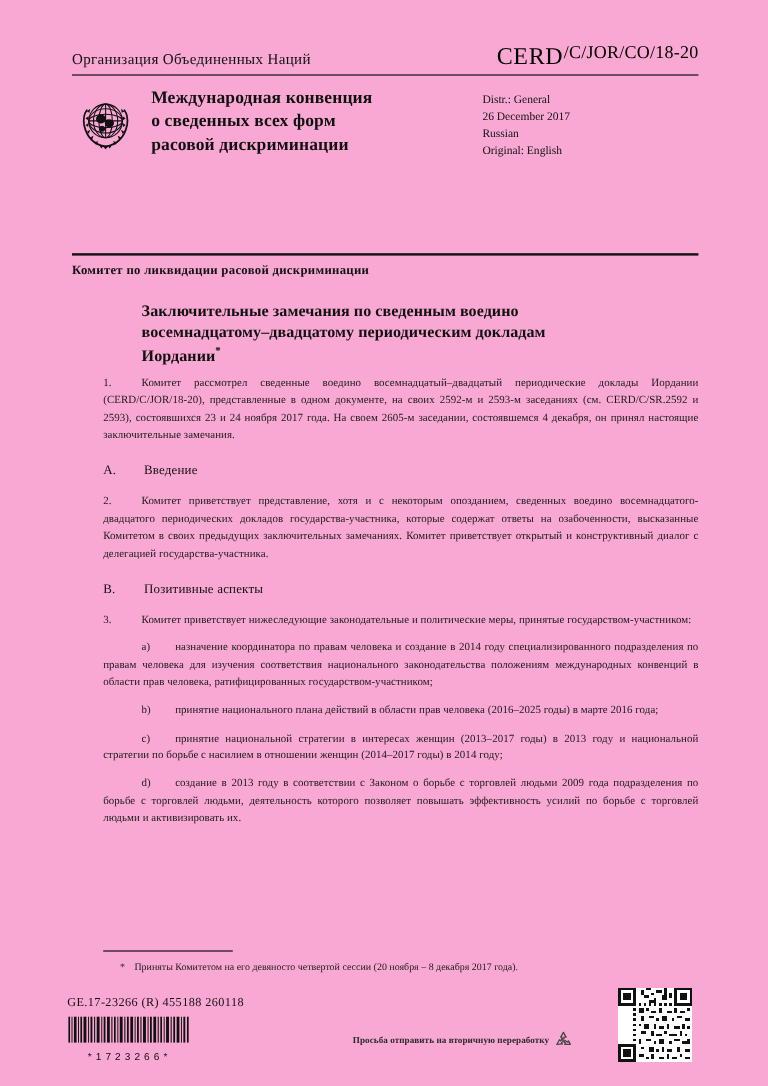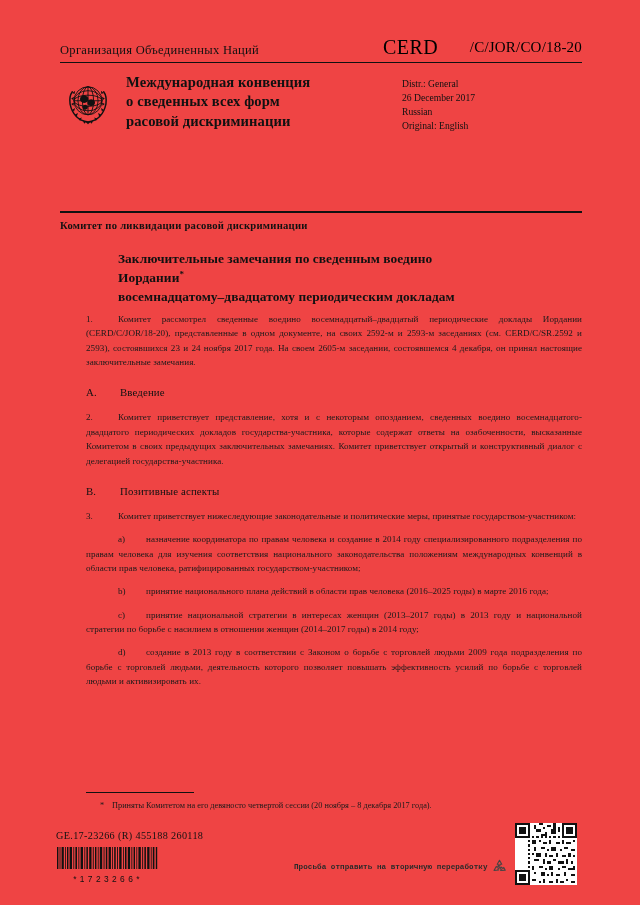--- a/index.html
+++ b/index.html
@@ -8,21 +8,21 @@
     background: #ffffff;
   }
   body {
     font-family: "Liberation Serif", "DejaVu Serif", serif;
     color: #1a1a1a;
   }
   .page {
     position: relative;
     width: 640px;
     height: 905px;
-    background: #ef4444;
+    background: #f9a8d4;
     overflow: hidden;
     box-sizing: border-box;
   }
 
   
   .header {
     position: absolute;
     left: 60px;
     top: 36px;
     width: 522px;
@@ -33,23 +33,22 @@
     justify-content: space-between;
     padding-bottom: 3px;
   }
   .org-name {
     font-size: 12.5px;
     letter-spacing: 0.3px;
     color: #111;
   }
   .symbol-block {
     display: flex;
-    align-items: center;
+    align-items: flex-start;
     white-space: nowrap;
-    gap: 31px;
   }
   .symbol-main {
     font-size: 20px;
     letter-spacing: 0.5px;
     color: #000;
   }
   .symbol-sub {
     font-size: 15px;
     letter-spacing: 0.2px;
     color: #000;
@@ -227,21 +226,20 @@
     top: 858px;
     display: flex;
     align-items: center;
   }
   .recycle-text {
     font-size: 7.6px;
     font-weight: bold;
     color: #2a2a2a;
     letter-spacing: 0.05px;
     white-space: nowrap;
-    font-family: Liberation Mono, monospace;
   }
   .recycle-icon {
     width: 17px;
     height: 17px;
     margin-left: 3px;
   }
   .qr {
     position: absolute;
     left: 515px;
     top: 823px;
@@ -323,22 +321,22 @@
 
     </div>
   </div>
 
   <div class="rule-thick"></div>
 
   <div class="committee">Комитет по ликвидации расовой дискриминации</div>
 
   <div class="doc-title">
     <div>Заключительные замечания по сведенным воедино</div>
+    <div>восемнадцатому–двадцатому периодическим докладам</div>
     <div><span>Иордании</span><span class="star">*</span></div>
-    <div>восемнадцатому–двадцатому периодическим докладам</div>
   </div>
 
   <div class="content">
 
     <p class="para"><span class="num">1.</span><span>Комитет рассмотрел сведенные воедино восемнадцатый–двадцатый периодические доклады Иордании (CERD/C/JOR/18-20), представленные в одном документе, на своих 2592-м и 2593-м заседаниях (см. CERD/C/SR.2592 и 2593), состоявшихся 23 и 24 ноября 2017 года. На своем 2605-м заседании, состоявшемся 4 декабря, он принял настоящие заключительные замечания.</span></p>
 
     <div class="section-head"><span class="sec-letter">A.</span><span>Введение</span></div>
 
     <p class="para"><span class="num">2.</span><span>Комитет приветствует представление, хотя и с некоторым опозданием, сведенных воедино восемнадцатого-двадцатого периодических докладов государства-участника, которые содержат ответы на озабоченности, высказанные Комитетом в своих предыдущих заключительных замечаниях. Комитет приветствует открытый и конструктивный диалог с делегацией государства-участника.</span></p>
 

